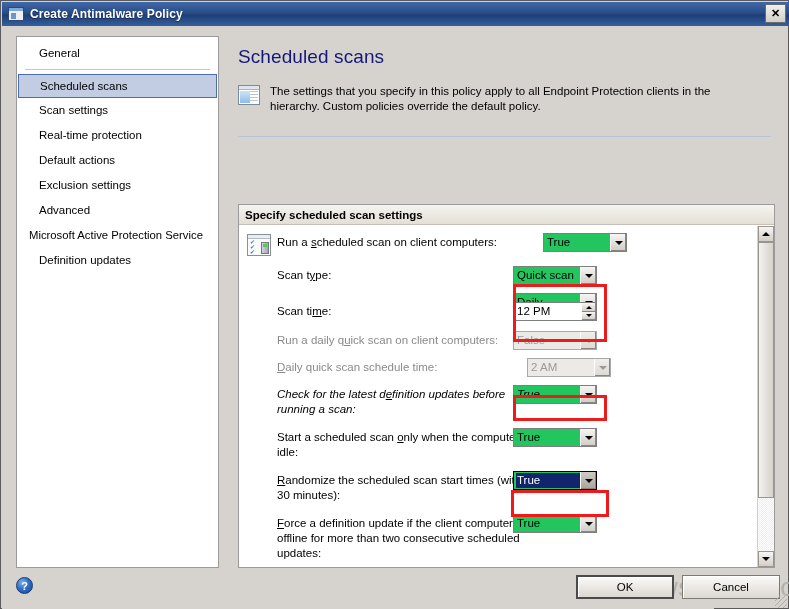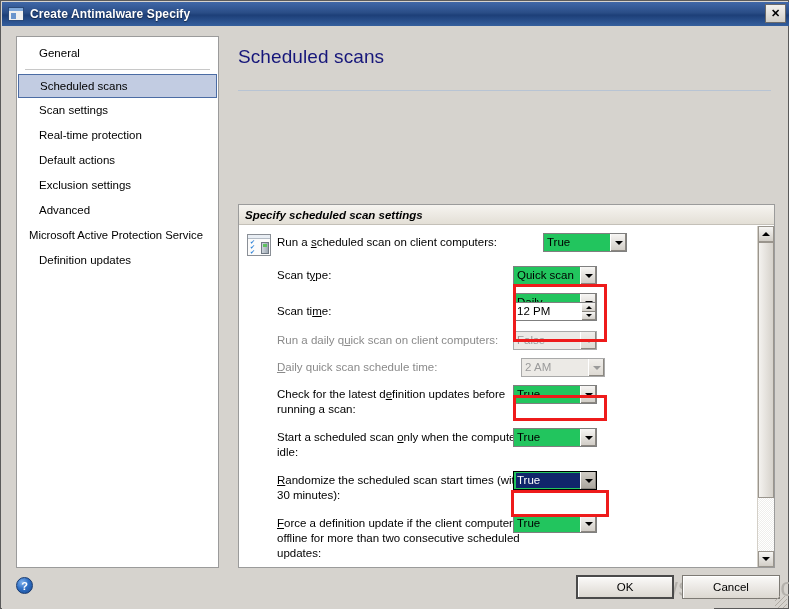--- a/index.html
+++ b/index.html
@@ -129,21 +129,20 @@
     box-sizing:border-box;
     overflow:hidden;
   }
   #grouphdr {
     height: 20px;
     background: linear-gradient(to bottom,#f6f4f0,#e3dfd6);
     border-bottom:1px solid #c4c0b8;
     font-weight:bold; font-size:11.5px;
     display:flex; align-items:center; padding-left:6px;
     box-sizing:border-box;
-    font-style:italic;
   }
   #rows {
     position:absolute; left:0; top:21px; right:17px; bottom:0;
     overflow:hidden;
   }
   .srow {
     display:flex; align-items:flex-start;
     padding: 0 0 0 8px;
     position:relative;
   }
@@ -290,21 +289,21 @@
     opacity:.85;
   }
 </style>
 </head>
 <body>
 
 <div id="window">
 
   <div id="titlebar">
     <span class="ticon"></span>
-    <span id="titletext">Create Antimalware Specify</span>
+    <span id="titletext">Create Antimalware Policy</span>
     <div id="closebtn">✕</div>
   </div>
 
   <div id="client">
 
     <div id="navpanel">
       <div class="navitem">General</div>
       <div class="navsep"></div>
       <div class="navitem selected">Scheduled scans</div>
       <div class="navitem">Scan settings</div>
@@ -313,20 +312,28 @@
       <div class="navitem">Exclusion settings</div>
       <div class="navitem">Advanced</div>
       <div class="navitem small">Microsoft Active Protection Service</div>
       <div class="navitem">Definition updates</div>
     </div>
 
     <div id="content">
 
       <div id="pagetitle">Scheduled scans</div>
 
+      <div id="descrow">
+        <div id="descicon">
+          <div class="bar"></div>
+            <div class="pane"></div>
+            <div class="lines"></div>
+        </div>
+        <div id="desctext">The settings that you specify in this policy apply to all Endpoint Protection clients in the hierarchy. Custom policies override the default policy.</div>
+      </div>
 
       <div id="hr1"></div>
 
       <div id="settings">
 
         <div id="grouphdr">Specify scheduled scan settings</div>
 
         <div id="rows">
 
           <div class="srow" style="margin-top:6px;">
@@ -405,31 +412,31 @@
                     <span class="arrow"></span>
                   </div>
               </div>
             </div>
           </div>
 
           <div class="srow" style="margin-top:9px; padding-left:38px;">
             <div class="rowlabel dim">
               <span></span><u>D</u><span>aily quick scan schedule time:</span>
             </div>
-            <div class="ctrlwrap" style="left:282px; top:1px;">
+            <div class="ctrlwrap" style="left:288px; top:1px;">
               <div class="combo disabled">
                 <div class="val">2 AM</div>
                 <div class="btn">
                     <span class="arrow"></span>
                   </div>
               </div>
             </div>
           </div>
 
-          <div class="srow" style="margin-top:9px; padding-left:38px;">
+          <div class="srow" style="margin-top:9px; padding-left:38px;font-style:italic;">
             <div class="rowlabel">
               <span>Check for the latest d</span><u>e</u><span>finition updates before running a scan:</span>
             </div>
             <div class="ctrlwrap" style="left:274px; top:1px;">
               <div class="combo">
                 <div class="val">True</div>
                 <div class="btn">
                     <span class="arrow"></span>
                   </div>
               </div>

